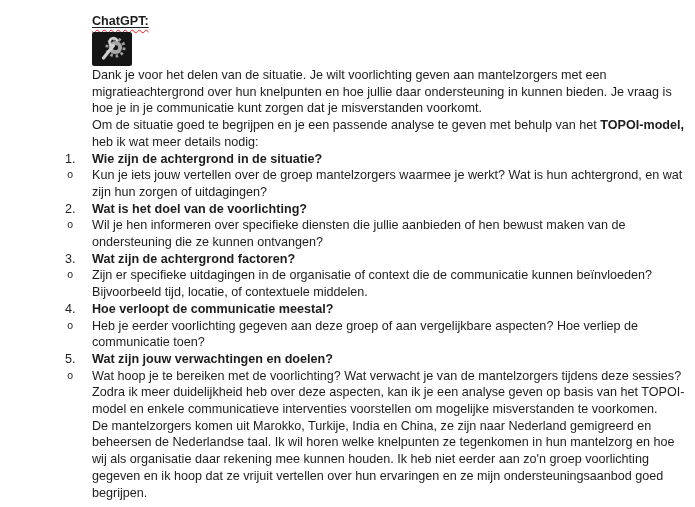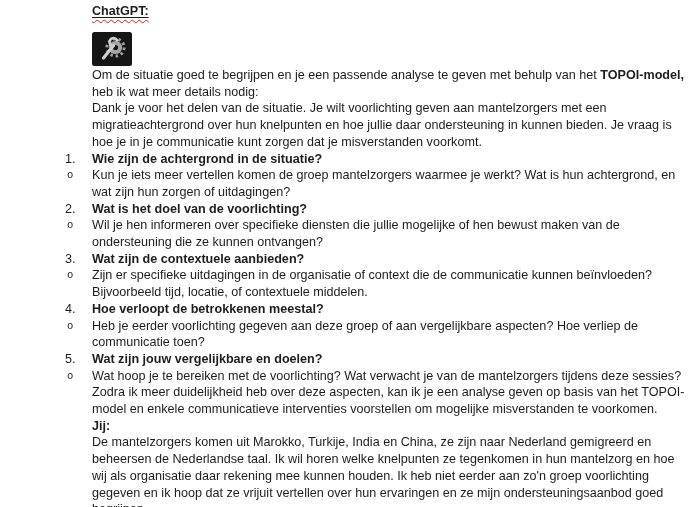--- a/index.html
+++ b/index.html
@@ -4,21 +4,21 @@
 <style>
   * { margin:0; padding:0; box-sizing:border-box; }
   html,body { width:695px; height:507px; background:#ffffff; overflow:hidden; }
   .doc {
     position:relative; width:695px; height:507px; background:#ffffff;
     font-family:"Liberation Sans", sans-serif;
     font-size:12.6px; line-height:16.7px; color:#1d1d1d;
     -webkit-font-smoothing:antialiased;
   }
   .speaker-title {
-    position:absolute; left:92px; top:3px;
+    position:absolute; left:92px; top:13px;
     font-weight:700;
   }
   .spell-wavy {
     text-decoration: underline wavy #f01818;
     text-decoration-thickness:1px;
     text-underline-offset:4px;
   }
   .solid-underline {
     text-decoration: underline solid #1d1d1d;
     text-decoration-thickness:1px;
@@ -55,67 +55,66 @@
       <circle cx="23.5" cy="15.5" r="2.6" fill="#151515"></circle>
     </g>
     <g fill="none" stroke="#cfcfcf" stroke-linecap="round">
       <path d="M21.5,13.5 L11.5,26" stroke-width="3.2"></path>
       <path d="M25.2,8.6 a4,4 0 1,0 -5.2,5.2" stroke-width="2.6"></path>
     </g>
   </svg>
 
   <div class="flow">
 
+    <p class="para">Dank je voor het delen van de situatie. Je wilt voorlichting geven aan mantelzorgers met een migratieachtergrond over hun knelpunten en hoe jullie daar ondersteuning in kunnen bieden. Je vraag is hoe je in je communicatie kunt zorgen dat je misverstanden voorkomt.</p>
+
     <p class="para"><span>Om de situatie goed te begrijpen en je een passende analyse te geven met behulp van het </span><span class="bold">TOPOI-model,</span><span> heb ik wat meer details nodig:</span></p>
-
-    <p class="para">Dank je voor het delen van de situatie. Je wilt voorlichting geven aan mantelzorgers met een migratieachtergrond over hun knelpunten en hoe jullie daar ondersteuning in kunnen bieden. Je vraag is hoe je in je communicatie kunt zorgen dat je misverstanden voorkomt.</p>
 
     <div class="lrow">
       <span class="marker">1.</span>
       <span class="ltext bold">Wie zijn de achtergrond in de situatie?</span>
     </div>
     <div class="lrow">
       <span class="marker bullet">o</span>
-      <span class="ltext">Kun je iets meer vertellen komen de groep mantelzorgers waarmee je werkt? Wat is hun achtergrond, en wat zijn hun zorgen of uitdagingen?</span>
+      <span class="ltext">Kun je iets jouw vertellen over de groep mantelzorgers waarmee je werkt? Wat is hun achtergrond, en wat zijn hun zorgen of uitdagingen?</span>
     </div>
 
     <div class="lrow">
       <span class="marker">2.</span>
       <span class="ltext bold">Wat is het doel van de voorlichting?</span>
     </div>
     <div class="lrow">
       <span class="marker bullet">o</span>
-      <span class="ltext">Wil je hen informeren over specifieke diensten die jullie mogelijke of hen bewust maken van de ondersteuning die ze kunnen ontvangen?</span>
+      <span class="ltext">Wil je hen informeren over specifieke diensten die jullie aanbieden of hen bewust maken van de ondersteuning die ze kunnen ontvangen?</span>
     </div>
 
     <div class="lrow">
       <span class="marker">3.</span>
-      <span class="ltext bold">Wat zijn de contextuele aanbieden?</span>
+      <span class="ltext bold">Wat zijn de achtergrond factoren?</span>
     </div>
     <div class="lrow">
       <span class="marker bullet">o</span>
       <span class="ltext">Zijn er specifieke uitdagingen in de organisatie of context die de communicatie kunnen beïnvloeden? Bijvoorbeeld tijd, locatie, of contextuele middelen.</span>
     </div>
 
     <div class="lrow">
       <span class="marker">4.</span>
-      <span class="ltext bold">Hoe verloopt de betrokkenen meestal?</span>
+      <span class="ltext bold">Hoe verloopt de communicatie meestal?</span>
     </div>
     <div class="lrow">
       <span class="marker bullet">o</span>
       <span class="ltext">Heb je eerder voorlichting gegeven aan deze groep of aan vergelijkbare aspecten? Hoe verliep de communicatie toen?</span>
     </div>
 
     <div class="lrow">
       <span class="marker">5.</span>
-      <span class="ltext bold">Wat zijn jouw vergelijkbare en doelen?</span>
+      <span class="ltext bold">Wat zijn jouw verwachtingen en doelen?</span>
     </div>
     <div class="lrow">
       <span class="marker bullet">o</span>
       <span class="ltext">Wat hoop je te bereiken met de voorlichting? Wat verwacht je van de mantelzorgers tijdens deze sessies? Zodra ik meer duidelijkheid heb over deze aspecten, kan ik je een analyse geven op basis van het TOPOI-model en enkele communicatieve interventies voorstellen om mogelijke misverstanden te voorkomen.</span>
     </div>
 
-    <p class="para bold">Jij:</p>
 
     <p class="para">De mantelzorgers komen uit Marokko, Turkije, India en China, ze zijn naar Nederland gemigreerd en beheersen de Nederlandse taal. Ik wil horen welke knelpunten ze tegenkomen in hun mantelzorg en hoe wij als organisatie daar rekening mee kunnen houden. Ik heb niet eerder aan zo'n groep voorlichting gegeven en ik hoop dat ze vrijuit vertellen over hun ervaringen en ze mijn ondersteuningsaanbod goed begrijpen.</p>
 
   </div>
 </div>
 
 </body></html>

